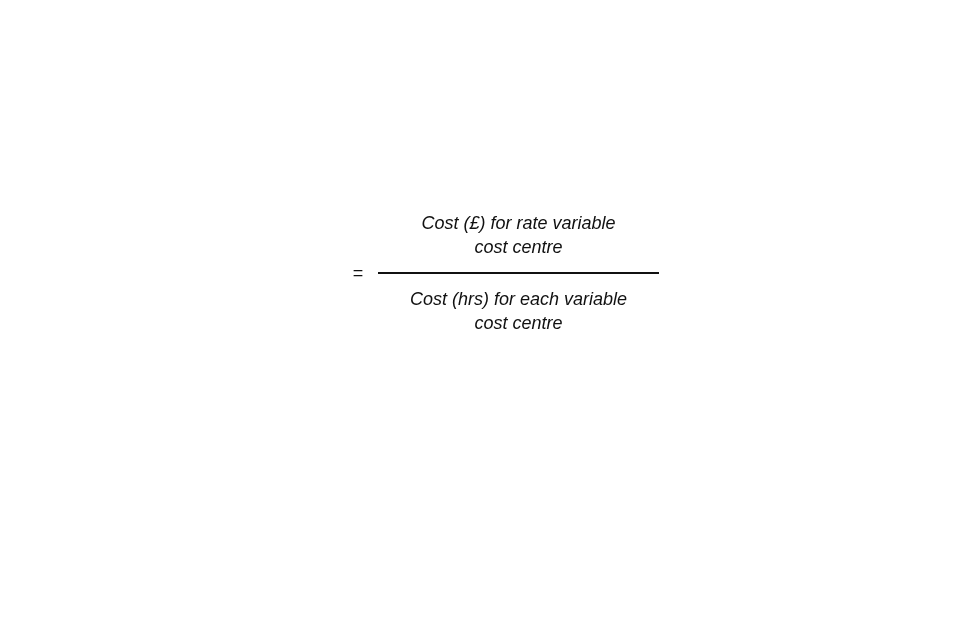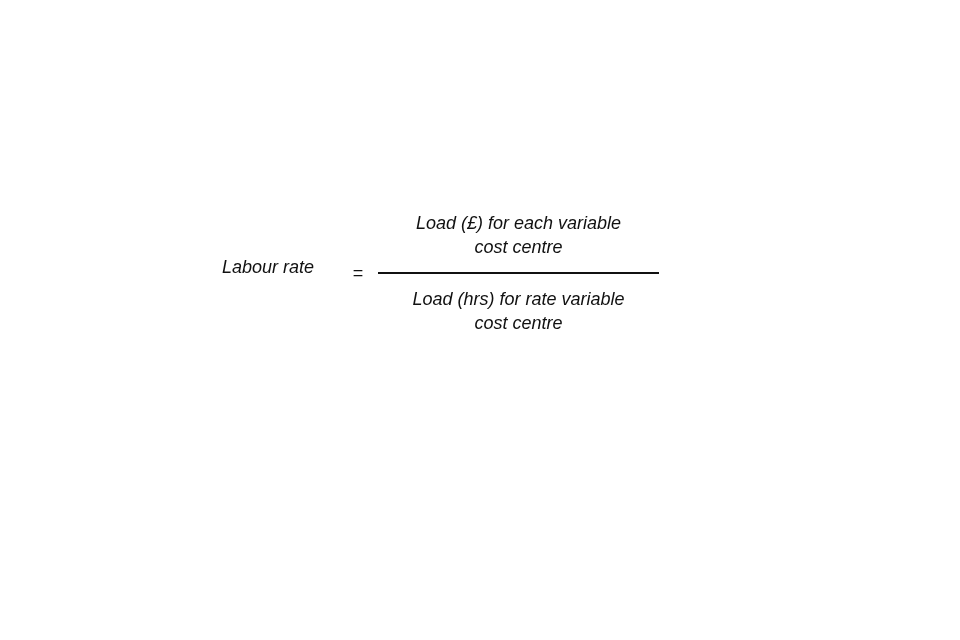--- a/index.html
+++ b/index.html
@@ -11,25 +11,24 @@
   .eq { left: 348px; width: 20px; top: 261px; font-style: normal; }
   .num { left: 378px; width: 281px; top: 211px; }
   .den { left: 378px; width: 281px; top: 287px; }
   .bar { position: absolute; left: 378px; top: 272px; width: 281px; height: 2px; background: #111111; }
 </style>
 </head>
 <body>
 
 <div>
   <div class="t lhs">
-    <div>Labour rate</div>
   </div>
   <div class="t eq">=</div>
   <div class="t num">
-    <div>Load (£) for each variable</div>
+    <div>Cost (£) for rate variable</div>
     <div>cost centre</div>
   </div>
   <div class="bar"></div>
   <div class="t den">
-    <div>Load (hrs) for rate variable</div>
+    <div>Cost (hrs) for each variable</div>
     <div>cost centre</div>
   </div>
 </div>
 
 </body></html>

